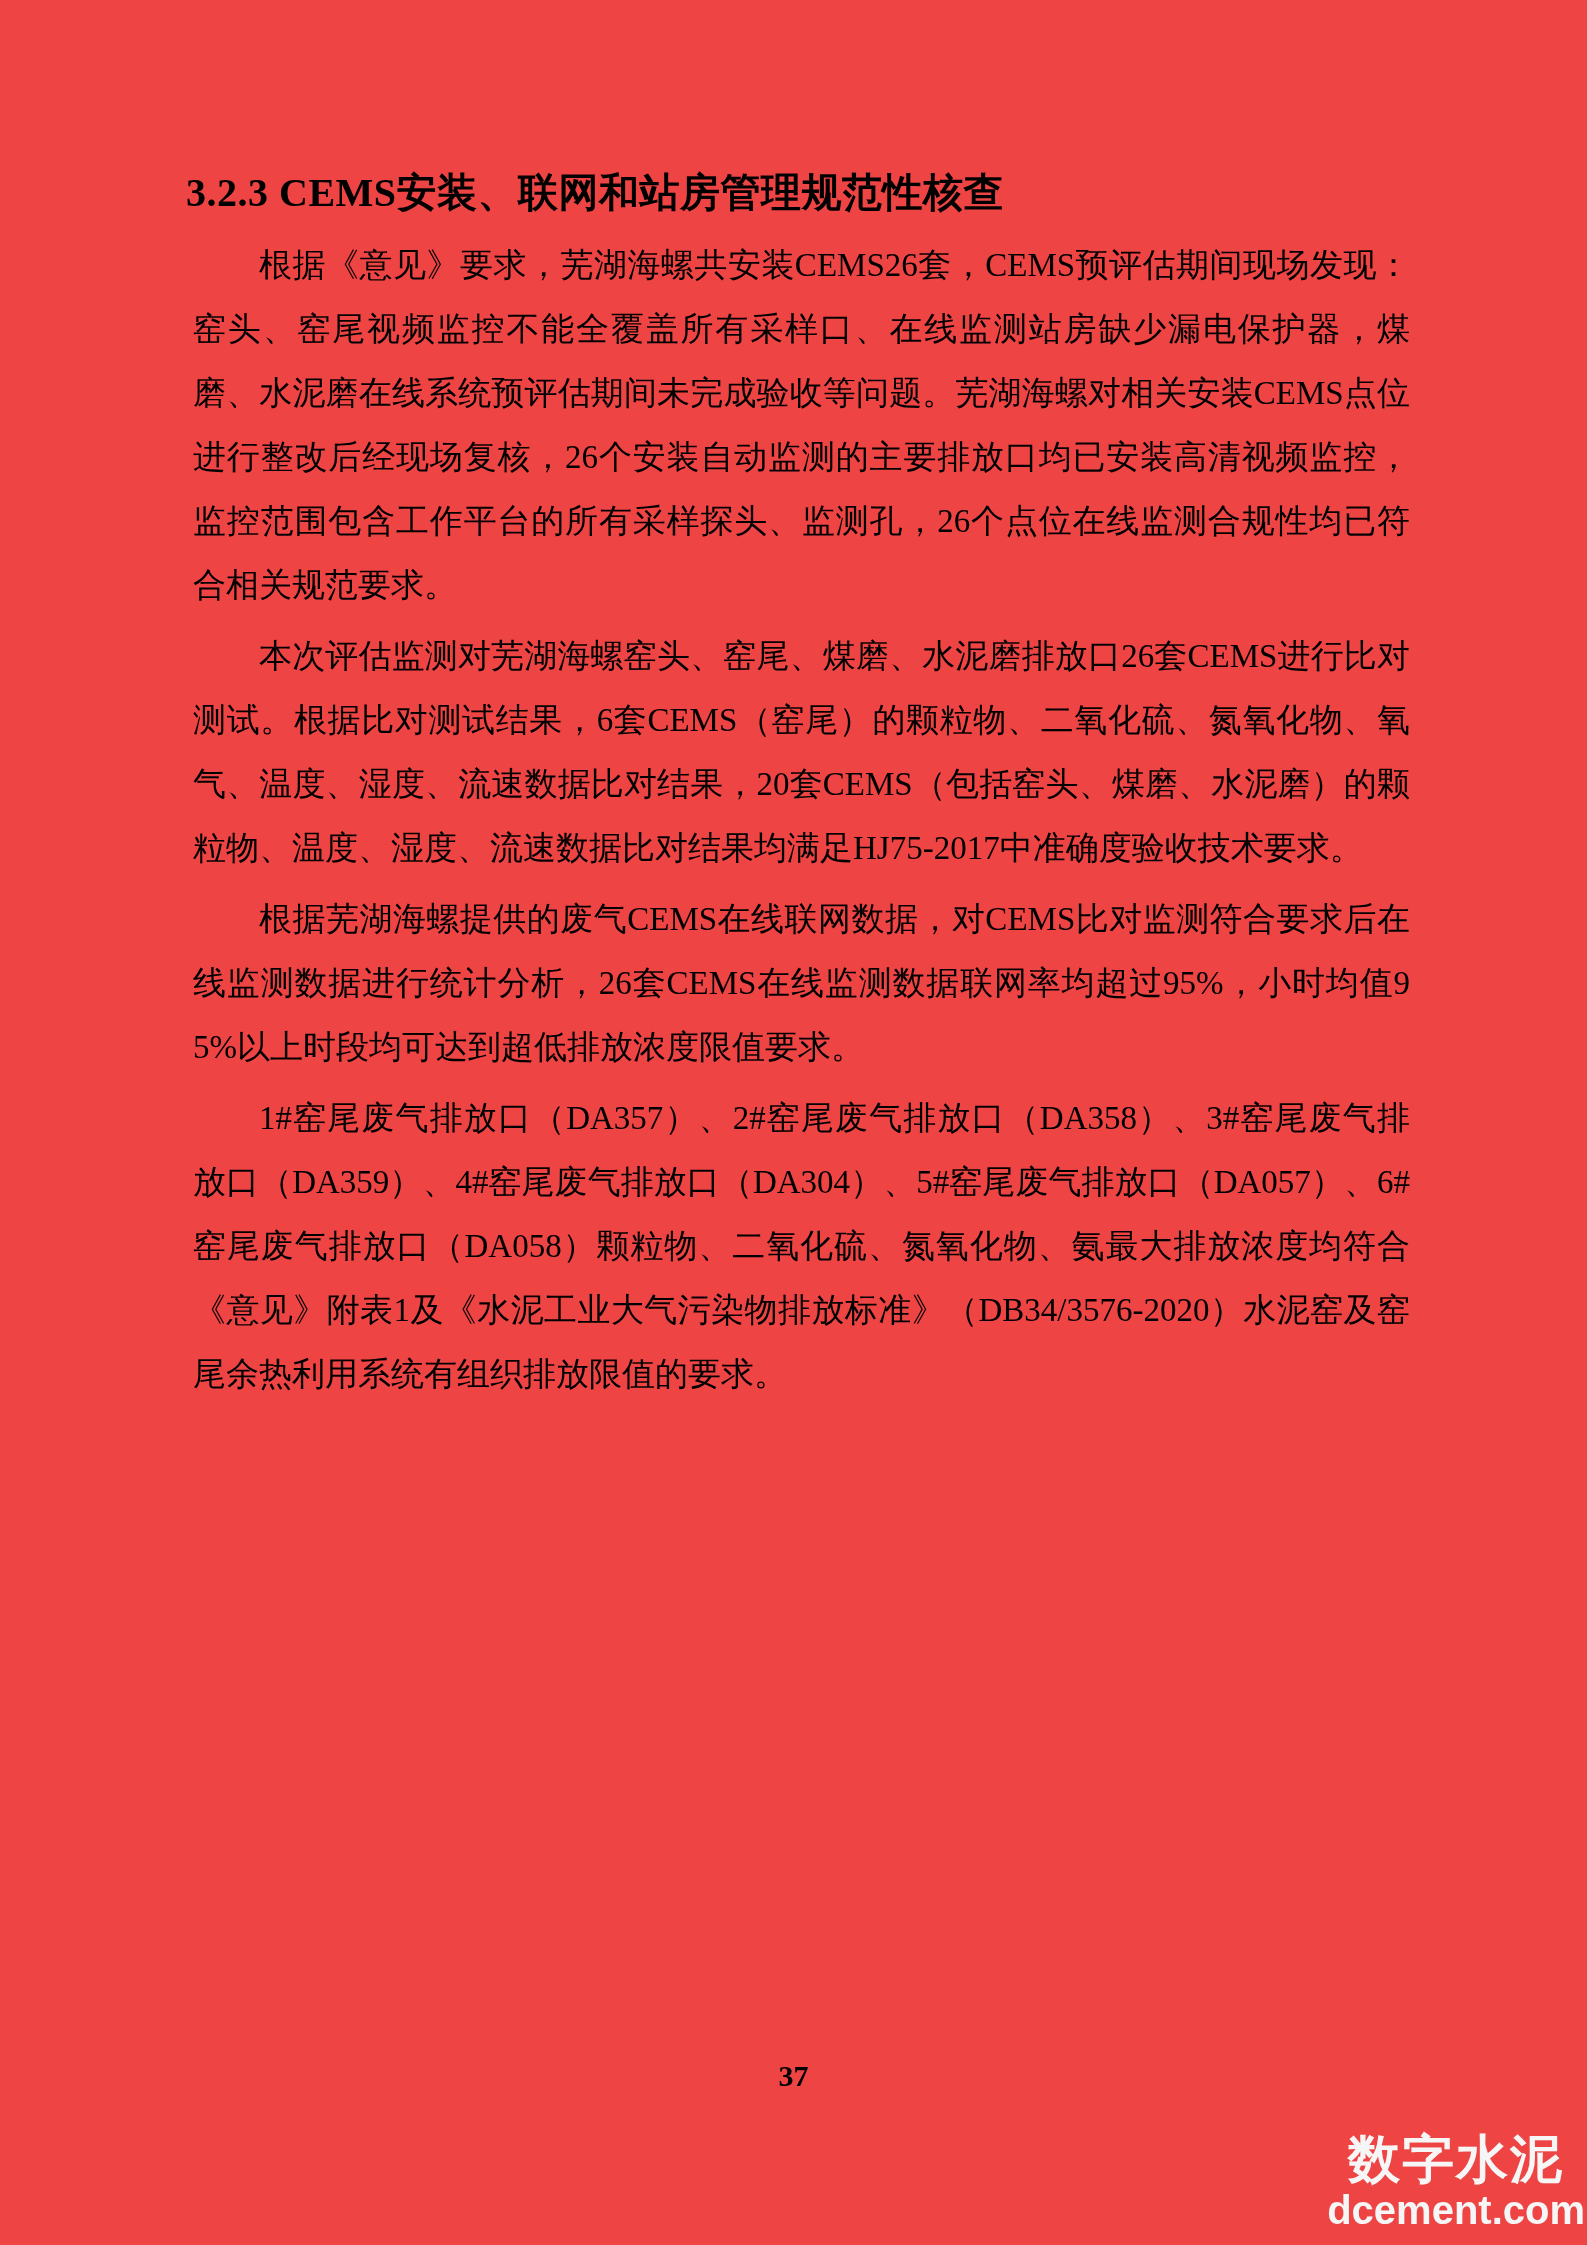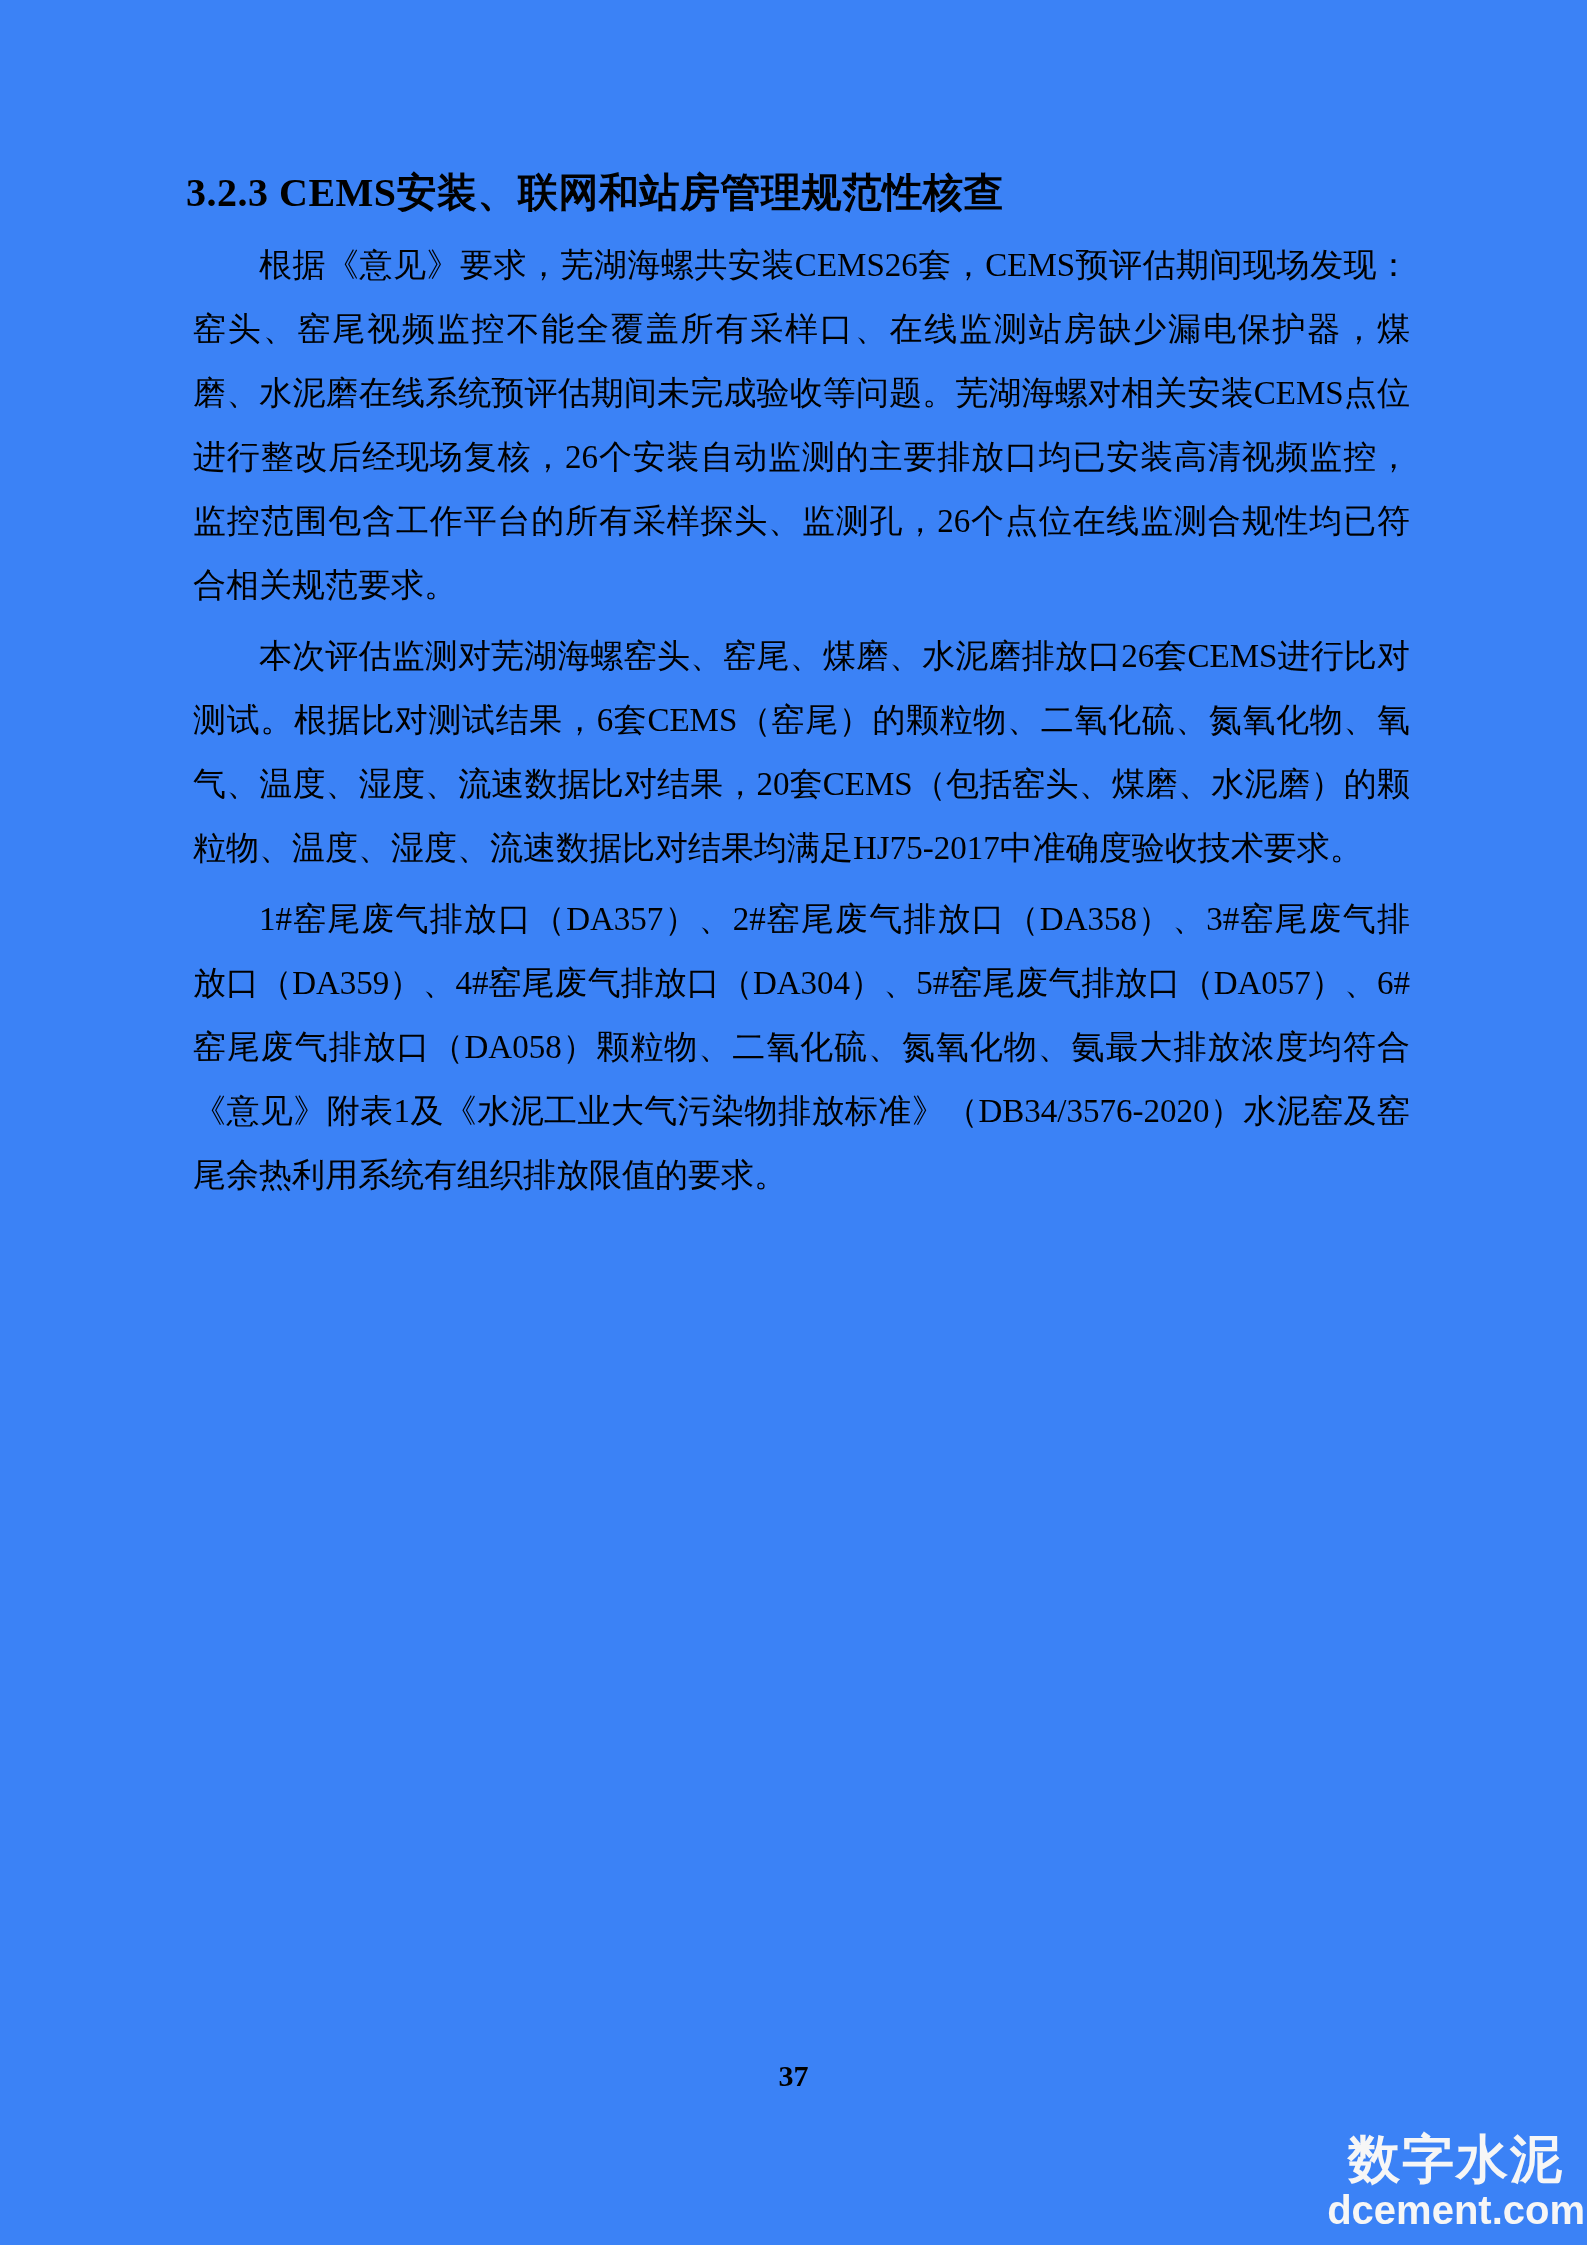--- a/index.html
+++ b/index.html
@@ -66,30 +66,31 @@
   .wm-en {
     font-family: "Liberation Sans", "DejaVu Sans", sans-serif;
     font-size: 40px;
     font-weight: bold;
     line-height: 46px;
   }
 </style>
 </head>
 <body>
 
-<div class="page" style="background: #3b82f6; color: rgb(0, 0, 0);">
+<div class="page" style="background: #ef4444; color: rgb(0, 0, 0);">
   <div class="content">
 
     <h2 class="heading">3.2.3 CEMS安装、联网和站房管理规范性核查</h2>
 
     <p class="para">根据《意见》要求，芜湖海螺共安装CEMS26套，CEMS预评估期间现场发现：窑头、窑尾视频监控不能全覆盖所有采样口、在线监测站房缺少漏电保护器，煤磨、水泥磨在线系统预评估期间未完成验收等问题。芜湖海螺对相关安装CEMS点位进行整改后经现场复核，26个安装自动监测的主要排放口均已安装高清视频监控，监控范围包含工作平台的所有采样探头、监测孔，26个点位在线监测合规性均已符合相关规范要求。</p>
 
 
     <p class="para">本次评估监测对芜湖海螺窑头、窑尾、煤磨、水泥磨排放口26套CEMS进行比对测试。根据比对测试结果，6套CEMS（窑尾）的颗粒物、二氧化硫、氮氧化物、氧气、温度、湿度、流速数据比对结果，20套CEMS（包括窑头、煤磨、水泥磨）的颗粒物、温度、湿度、流速数据比对结果均满足HJ75-2017中准确度验收技术要求。</p>
 
+    <p class="para">根据芜湖海螺提供的废气CEMS在线联网数据，对CEMS比对监测符合要求后在线监测数据进行统计分析，26套CEMS在线监测数据联网率均超过95%，小时均值95%以上时段均可达到超低排放浓度限值要求。</p>
 
 
 
     <p class="para">1#窑尾废气排放口（DA357）、2#窑尾废气排放口（DA358）、3#窑尾废气排放口（DA359）、4#窑尾废气排放口（DA304）、5#窑尾废气排放口（DA057）、6#窑尾废气排放口（DA058）颗粒物、二氧化硫、氮氧化物、氨最大排放浓度均符合《意见》附表1及《水泥工业大气污染物排放标准》（DB34/3576-2020）水泥窑及窑尾余热利用系统有组织排放限值的要求。</p>
 
 
   </div>
 
   <div class="footer">37</div>
 

